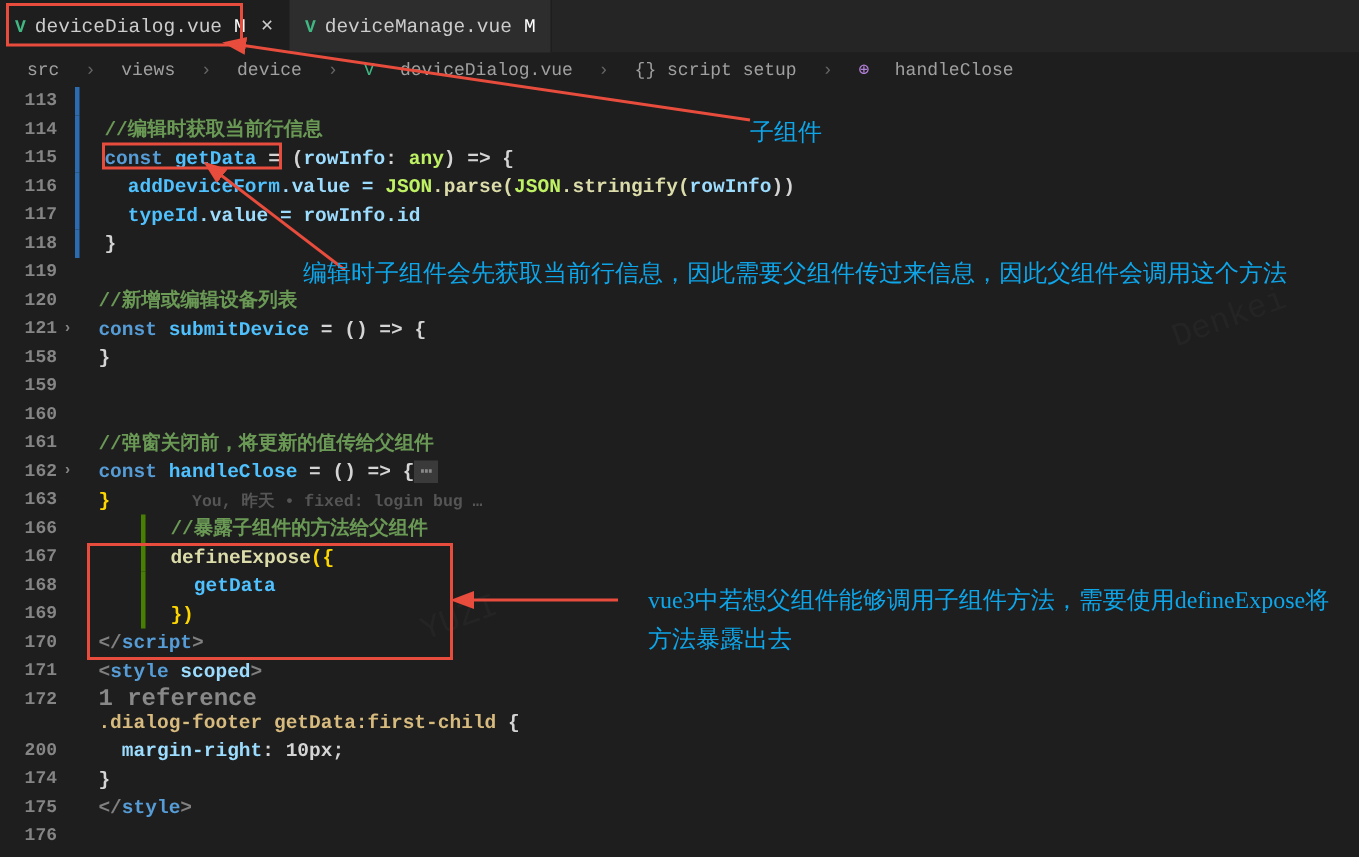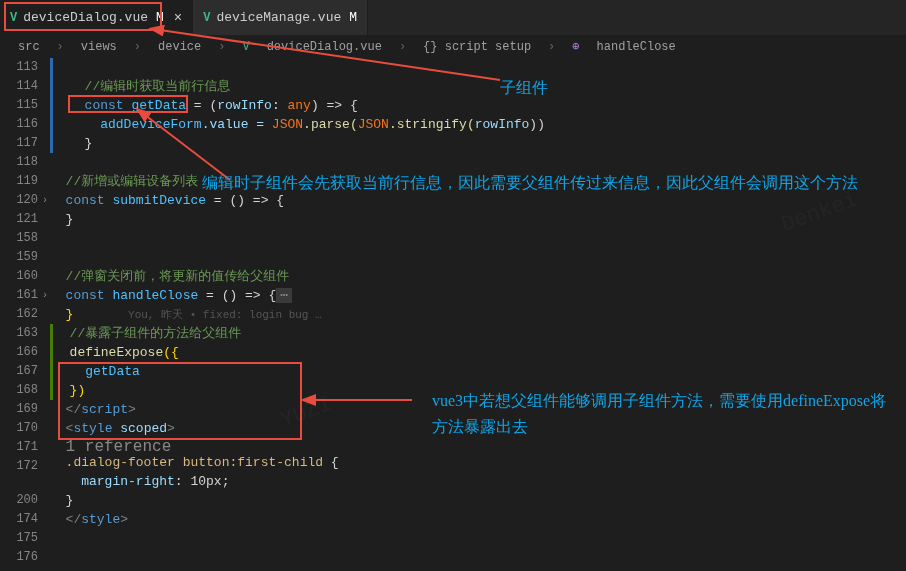--- a/index.html
+++ b/index.html
@@ -41,44 +41,45 @@
     color: #a0a0a0;
     gap: 17px;
     background: #1e1e1e;
   }
   .bc-sep { color: #666; }
   .bc-icon-vue { color: #41b883; }
   .bc-icon-method { color: #b180d7; }
   .editor {
     display: flex;
     background: #1e1e1e;
+    font-weight: bold;
   }
   .gutter {
     width: 50px;
     text-align: right;
     color: #858585;
     font-size: 12px;
     padding-right: 12px;
   }
   .gutter div { height: 19px; line-height: 19px; }
   .code {
     flex: 1;
     font-size: 13px;
     position: relative;
   }
   .line { height: 19px; line-height: 19px; white-space: pre; }
   .fold { color: #858585; position: absolute; left: -8px; font-size: 10px; }
   .line-rel { position: relative; }
-  .bar-blue { border-left: 3px solid #2b6cb0; padding-left: 16px; }
-  .bar-green { border-left: 3px solid #487e02; padding-left: 1px; }
+  .bar-blue { border-left: 3px solid #2b6cb0; padding-left: 1px; }
+  .bar-green { border-left: 3px solid #487e02; padding-left: 1px; margin-left: 44px; }
   .c-comment { color: #6a9955; }
   .c-const { color: #569cd6; }
   .c-var { color: #4fc1ff; }
   .c-func { color: #dcdcaa; }
-  .c-type { color: #f97316; }
+  .c-type { color: #bef264; }
   .c-param { color: #9cdcfe; }
   .c-prop { color: #9cdcfe; }
   .c-punct { color: #d4d4d4; }
   .c-paren-y { color: #ffd700; }
   .c-tag { color: #808080; }
   .c-tagname { color: #569cd6; }
   .c-sel { color: #d7ba7d; }
   .c-ghost { color: #555; font-size: 11px; }
   .c-ref { color: #888; font-size: 16px; }
   .annotation {
@@ -170,38 +171,39 @@
       <div>200</div>
     <div>174</div>
       <div>175</div>
       <div>176</div>
   </div>
   <div class="code">
     <div class="line bar-blue"></div>
     <div class="line bar-blue">  <span class="c-comment">//编辑时获取当前行信息</span></div>
     <div class="line bar-blue">  <span class="c-const">const</span> <span class="c-var">getData</span><span class="c-punct"> = (</span><span class="c-param">rowInfo</span><span class="c-punct">: </span><span class="c-type">any</span><span class="c-punct">) =&gt; {</span></div>
     <div class="line bar-blue">    <span class="c-var">addDeviceForm</span><span class="c-prop">.value = </span><span class="c-type">JSON</span><span class="c-func">.parse(</span><span class="c-type">JSON</span><span class="c-func">.stringify(</span><span class="c-param">rowInfo</span><span class="c-punct">))</span></div>
+    <div class="line bar-blue">    <span class="c-var">typeId</span><span class="c-prop">.value = </span><span class="c-param">rowInfo</span><span class="c-prop">.id</span></div>
     <div class="line bar-blue">  <span class="c-punct">}</span></div>
     <div class="line"></div>
     <div class="line">  <span class="c-comment">//新增或编辑设备列表</span></div>
     <div class="line line-rel"><span class="fold">›</span>  <span class="c-const">const</span> <span class="c-var">submitDevice</span><span class="c-punct"> = () =&gt; {</span></div>
     <div class="line">  <span class="c-punct">}</span></div>
     <div class="line"></div>
     <div class="line"></div>
     <div class="line">  <span class="c-comment">//弹窗关闭前，将更新的值传给父组件</span></div>
     <div class="line line-rel"><span class="fold">›</span>  <span class="c-const">const</span> <span class="c-var">handleClose</span><span class="c-punct"> = () =&gt; {</span><span style="background:#3a3a3a; color:#888; padding:0 4px;">⋯</span></div>
     <div class="line">  <span class="c-paren-y">}</span>       <span class="c-ghost">You, 昨天 • fixed: login bug …</span></div>
     <div class="line bar-green">  <span class="c-comment">//暴露子组件的方法给父组件</span></div>
     <div class="line bar-green">  <span class="c-func">defineExpose</span><span class="c-paren-y">({</span></div>
     <div class="line bar-green">    <span class="c-var">getData</span></div>
     <div class="line bar-green">  <span class="c-paren-y">})</span></div>
     <div class="line">  <span class="c-tag">&lt;/</span><span class="c-tagname">script</span><span class="c-tag">&gt;</span></div>
     <div class="line">  <span class="c-tag">&lt;</span><span class="c-tagname">style</span><span class="c-prop"> scoped</span><span class="c-tag">&gt;</span></div>
     <div class="line" style="height:15px">  <span class="c-ref">1 reference</span></div>
-    <div class="line">  <span class="c-sel">.dialog-footer button:first-child</span><span class="c-punct"> {</span></div>
+    <div class="line">  <span class="c-sel">.dialog-footer getData:first-child</span><span class="c-punct"> {</span></div>
     <div class="line">    <span class="c-prop">margin-right</span><span class="c-punct">: 10px;</span></div>
     <div class="line">  <span class="c-punct">}</span></div>
     <div class="line">  <span class="c-tag">&lt;/</span><span class="c-tagname">style</span><span class="c-tag">&gt;</span></div>
   </div>
 </div>
 
 <div class="red-box" style="left:4px; top:2px; width:158px; height:29px;"></div>
 <div class="red-box" style="left:68px; top:95px; width:120px; height:18px;"></div>
 <div class="red-box" style="left:58px; top:362px; width:244px; height:78px;"></div>
 

